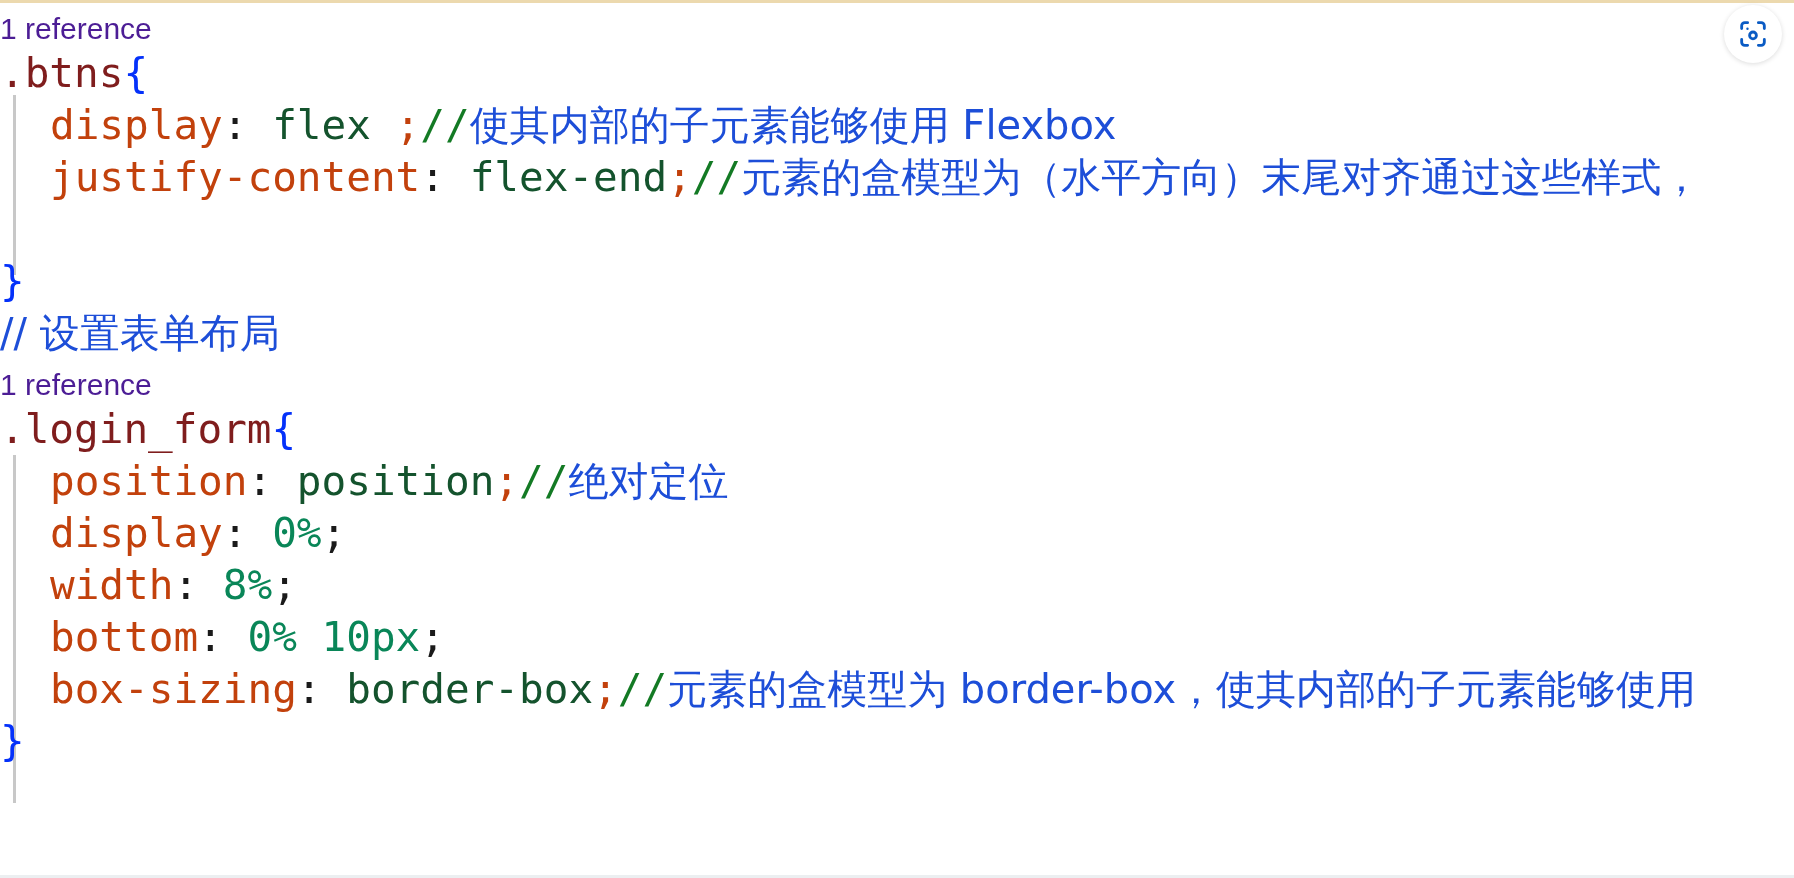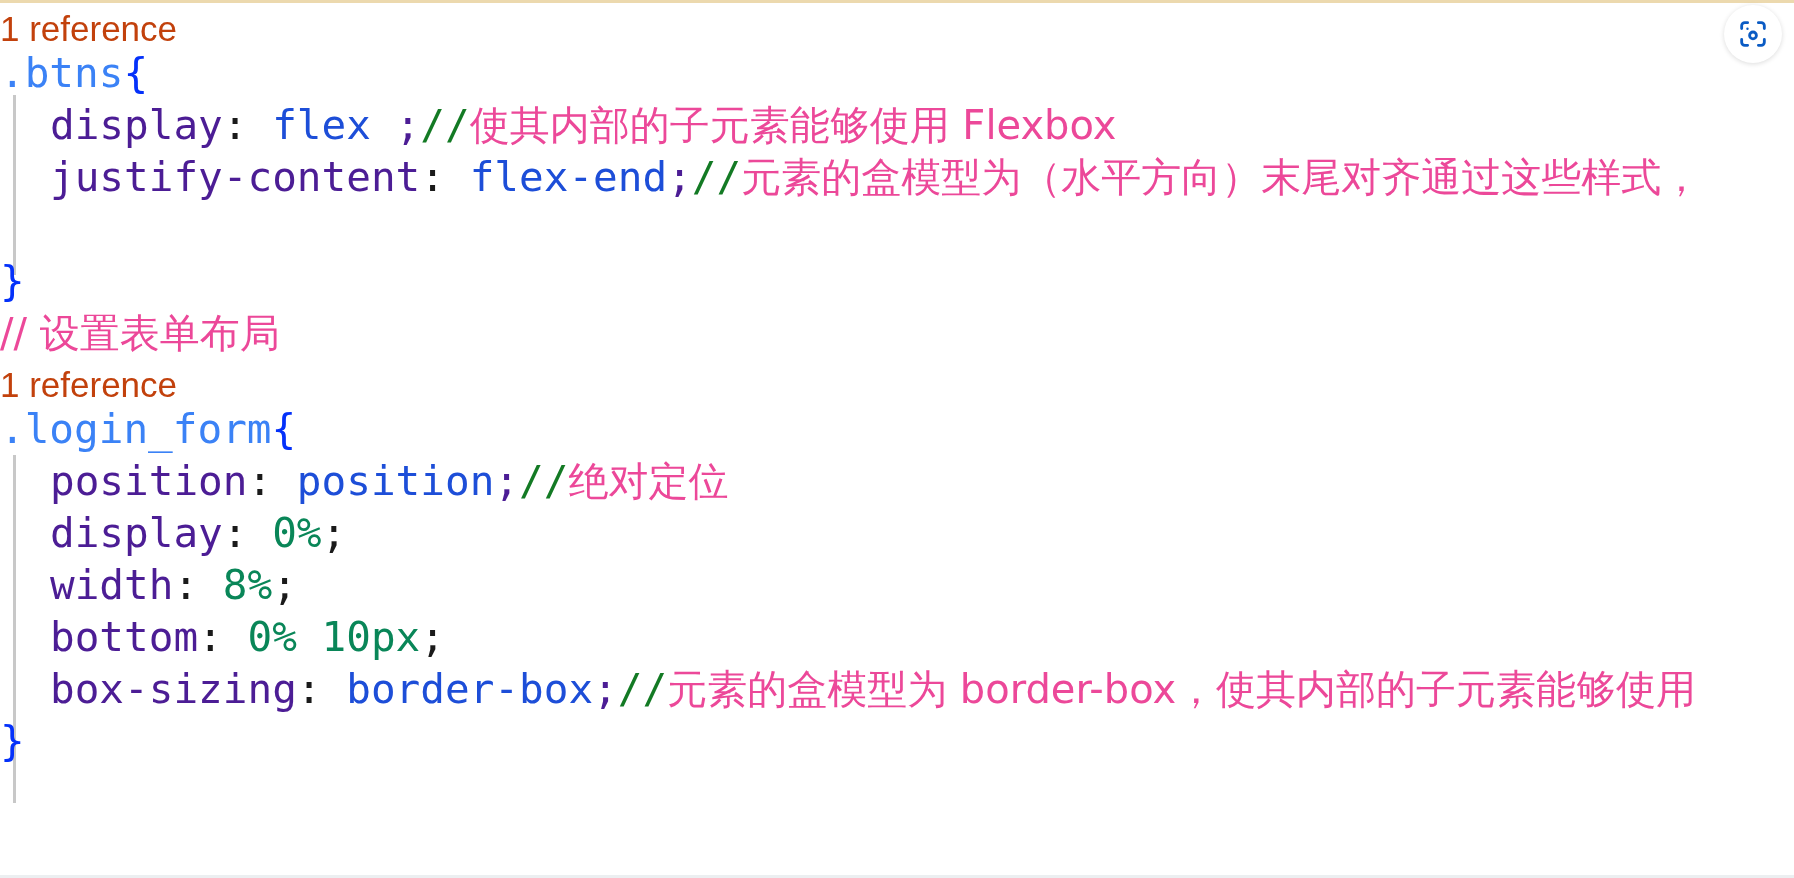--- a/index.html
+++ b/index.html
@@ -63,36 +63,36 @@
     font-size: 41px;
     font-family: "DejaVu Sans Mono", "Liberation Mono", monospace;
     letter-spacing: 0px;
   }
   .codelens {
     position: absolute;
     left: 0;
     height: 40px;
     line-height: 40px;
     white-space: pre;
-    font-size: 35px;
-    color: #c2410c;
+    font-size: 30px;
+    color: #4c1d95;
     font-family: "Liberation Sans", "DejaVu Sans", sans-serif;
   }
 
   .ind1 { padding-left: 50px; }
 
   
-  .t-sel      { color: #3b82f6; }   
+  .t-sel      { color: #7f1d1d; }   
   .t-brace    { color: #0431fa; }   
-  .t-prop     { color: #4c1d95; }   
+  .t-prop     { color: #c2410c; }   
   .t-colon    { color: #1a1a1a; }   
-  .t-val      { color: #1d4ed8; }   
+  .t-val      { color: #14532d; }   
   .t-num      { color: #098658; }   
   .t-comment  { color: #137a24; }   
-  .t-cjk      { color: #ec4899; font-family: "DejaVu Sans", "Liberation Sans", sans-serif; font-size: 40px; }
+  .t-cjk      { color: #1d4ed8; font-family: "DejaVu Sans", "Liberation Sans", sans-serif; font-size: 40px; }
 
   
   .indent-guide {
     position: absolute;
     width: 3px;
     background: #c8c8c8;
   }
 
   
   .scan-button {

